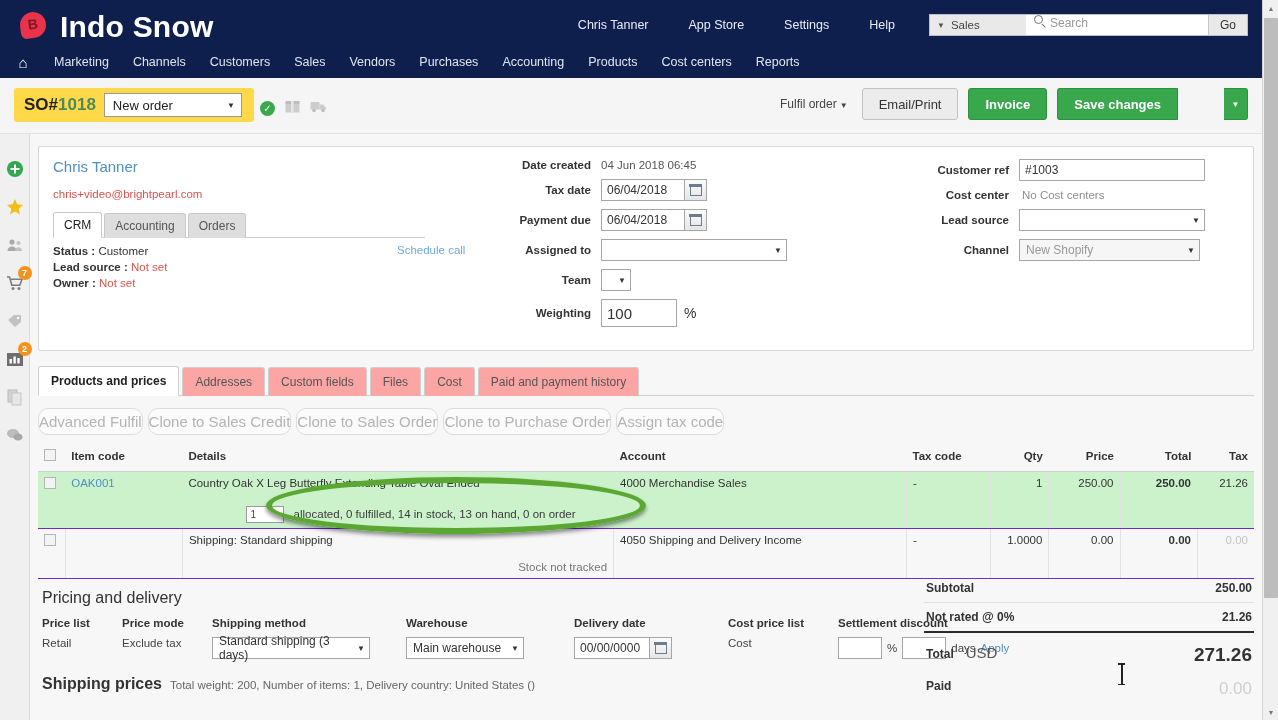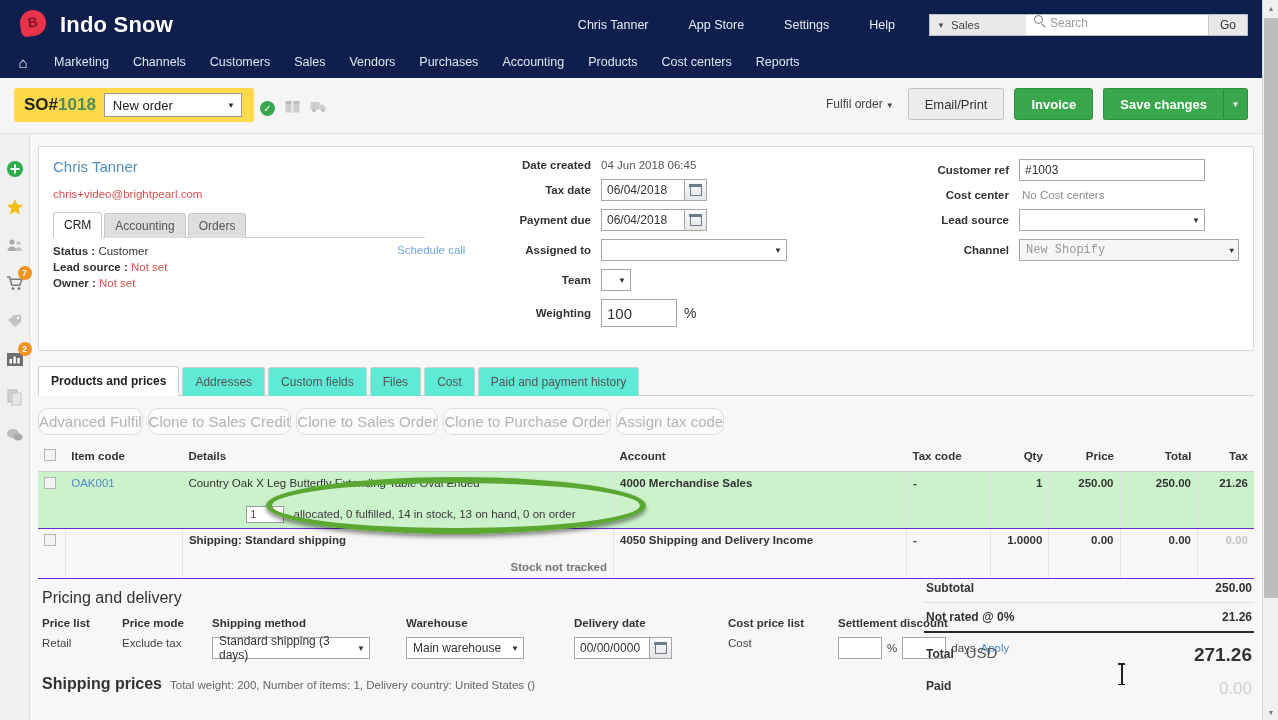--- a/index.html
+++ b/index.html
@@ -30,21 +30,21 @@
     width: 26px; height: 26px; border-radius: 50% 50% 50% 6px;
     background: #e8334a; transform: rotate(-8deg);
     position: absolute; left: 0; top: 0;
   }
   .brand-logo .bubble::after {
     content: "B"; position: absolute; left: 8px; top: 4px;
     font-size: 14px; font-weight: bold; color: #7d1527;
     font-family: "Liberation Sans", sans-serif;
   }
   .brand-name {
-    color: #ffffff; font-size: 22px; font-weight: bold; letter-spacing: .2px;
+    color: #ffffff; font-size: 30px; font-weight: bold; letter-spacing: .2px;
   }
   .topnav-right {
     position: absolute; right: 14px; top: 12px;
     display: flex; align-items: center; gap: 0px;
   }
   .topnav-link {
     color: #e8ecf5; font-size: 12.5px; text-decoration: none;
     padding: 6px 20px; cursor: pointer; white-space: nowrap;
   }
   .searchbox {
@@ -137,21 +137,21 @@
     position: absolute; right: 14px; top: 10px; display: flex; align-items: center; gap: 10px;
   }
   .fulfil-drop { font-size: 12px; color: #444; cursor: pointer; padding-right: 4px; }
   .fulfil-drop .caret { font-size: 8px; margin-left: 3px; }
   .btn {
     height: 32px; border-radius: 3px; display: flex; align-items: center;
     justify-content: center; font-size: 13px; cursor: pointer; padding: 0 16px;
   }
   .btn-light { background: #ececec; border: 1px solid #c2c2c2; color: #333; }
   .btn-green { background: #39a84c; color: #fff; font-weight: bold; border: 1px solid #2f9040;}
-  .btn-split { display: flex; }
+  .btn-split { display: flex; gap: 46px; }
   .btn-split .main { background: #39a84c; color: #fff; font-weight: bold;
     border: 1px solid #2f9040; border-right: 1px solid #2c8a3c; border-radius: 3px 0 0 3px;
     height: 32px; display:flex; align-items:center; padding: 0 16px; font-size: 13px; cursor:pointer;}
   .btn-split .arrow { background: #39a84c; border: 1px solid #2f9040; border-left: none;
     border-radius: 0 3px 3px 0; height: 32px; width: 24px; display:flex; align-items:center;
     justify-content:center; color:#fff; font-size: 8px; cursor:pointer;}
 
   
   .content { position: absolute; left: 30px; top: 136px; right: 16px; bottom: 0; overflow: hidden; }
 
@@ -198,21 +198,21 @@
     padding: 0 4px 0 6px; font-size: 12px; color: #333; cursor: pointer;
   }
   .sel .caret { font-size: 8px; color:#333; }
   .sel.disabled { background: #f6f6f6; color: #999; }
 
   
   .tabs { margin: 14px 8px 0 8px; display: flex; align-items: center;
     border-bottom: 1px solid #d0d0d0; }
   .tab {
     font-size: 12px; padding: 7px 12px; border: 1px solid #cfcfcf; border-bottom: none;
-    background: #5eead4; color: #555; border-radius: 3px 3px 0 0; margin-right: 3px;
+    background: #fca5a5; color: #555; border-radius: 3px 3px 0 0; margin-right: 3px;
     cursor: pointer; position: relative; top: 1px;
   }
   .tab.active { background: #fff; color: #222; font-weight: bold; border-bottom: 1px solid #fff; }
 
   .actionbar { margin: 12px 8px 0 8px; display: flex; gap: 5px; }
   .abtn {
     font-size: 15px; color: #b4b4b4; background: #fbfbfb;
     border: 1px solid #dcdcdc; border-radius: 10px; padding: 4px 0; cursor: default;
   }
 
@@ -224,21 +224,21 @@
   }
   table.lines td { padding: 5px 6px; vertical-align: top; border-bottom: 1px solid #6d28d9; }
   tr.highlight td { background: #ccf2cc; }
   td.num { text-align: right; }
   .cb { width: 12px; height: 12px; border: 1px solid #b5b5b5; background: #f3f3f3; display: inline-block; cursor: pointer; }
   .itemcode { color: #4f8fc4; cursor: pointer; }
   .qty-inp { width: 38px; height: 17px; border: 1px solid #999; background: #fff; font-size: 10px;
      display:inline-flex; align-items:center; padding: 0 3px; color:#444; vertical-align: middle;}
   .stockline { color: #3b3b3b; }
   .muted { color: #c4c4c4; }
-  .rightsep { border-left: 1px solid #e3e3e3; font-weight: bold; }
+  .rightsep { border-left: 1px solid #e3e3e3; }
 
   
   .totals { position: absolute; right: 8px; top: 438px; width: 330px; font-size: 12px; }
   .trow { display: flex; justify-content: space-between; align-items: flex-start; padding: 7px 2px; }
   .trow.bold { font-weight: bold; }
   .tsep { border-top: 1px solid #e0e0e0; }
   .tsep-strong { border-top: 2px solid #2a2a2a; }
   .grand { font-size: 19px; font-weight: bold; }
   .grand-label { font-size: 12px; font-weight: bold; }
   .cur { font-size: 15px; color: #555; }
@@ -518,21 +518,21 @@
         </div>
         <div class="frow">
           <div class="flabel" style="width:90px;">Lead source</div>
           <div class="sel" style="width:186px;">
             <span></span>
             <span class="caret">▼</span>
           </div>
         </div>
         <div class="frow">
           <div class="flabel" style="width:90px;">Channel</div>
-          <div class="sel disabled" style="width:220px;font-family:Liberation Mono, monospace;">
+          <div class="sel disabled" style="width:181px;">
             <span>New Shopify</span>
             <span class="caret">▼</span>
           </div>
         </div>
       </div>
     </div>
 
     <div class="tabs">
       <div class="tab active">Products and prices</div>
       <div class="tab">Addresses</div>

